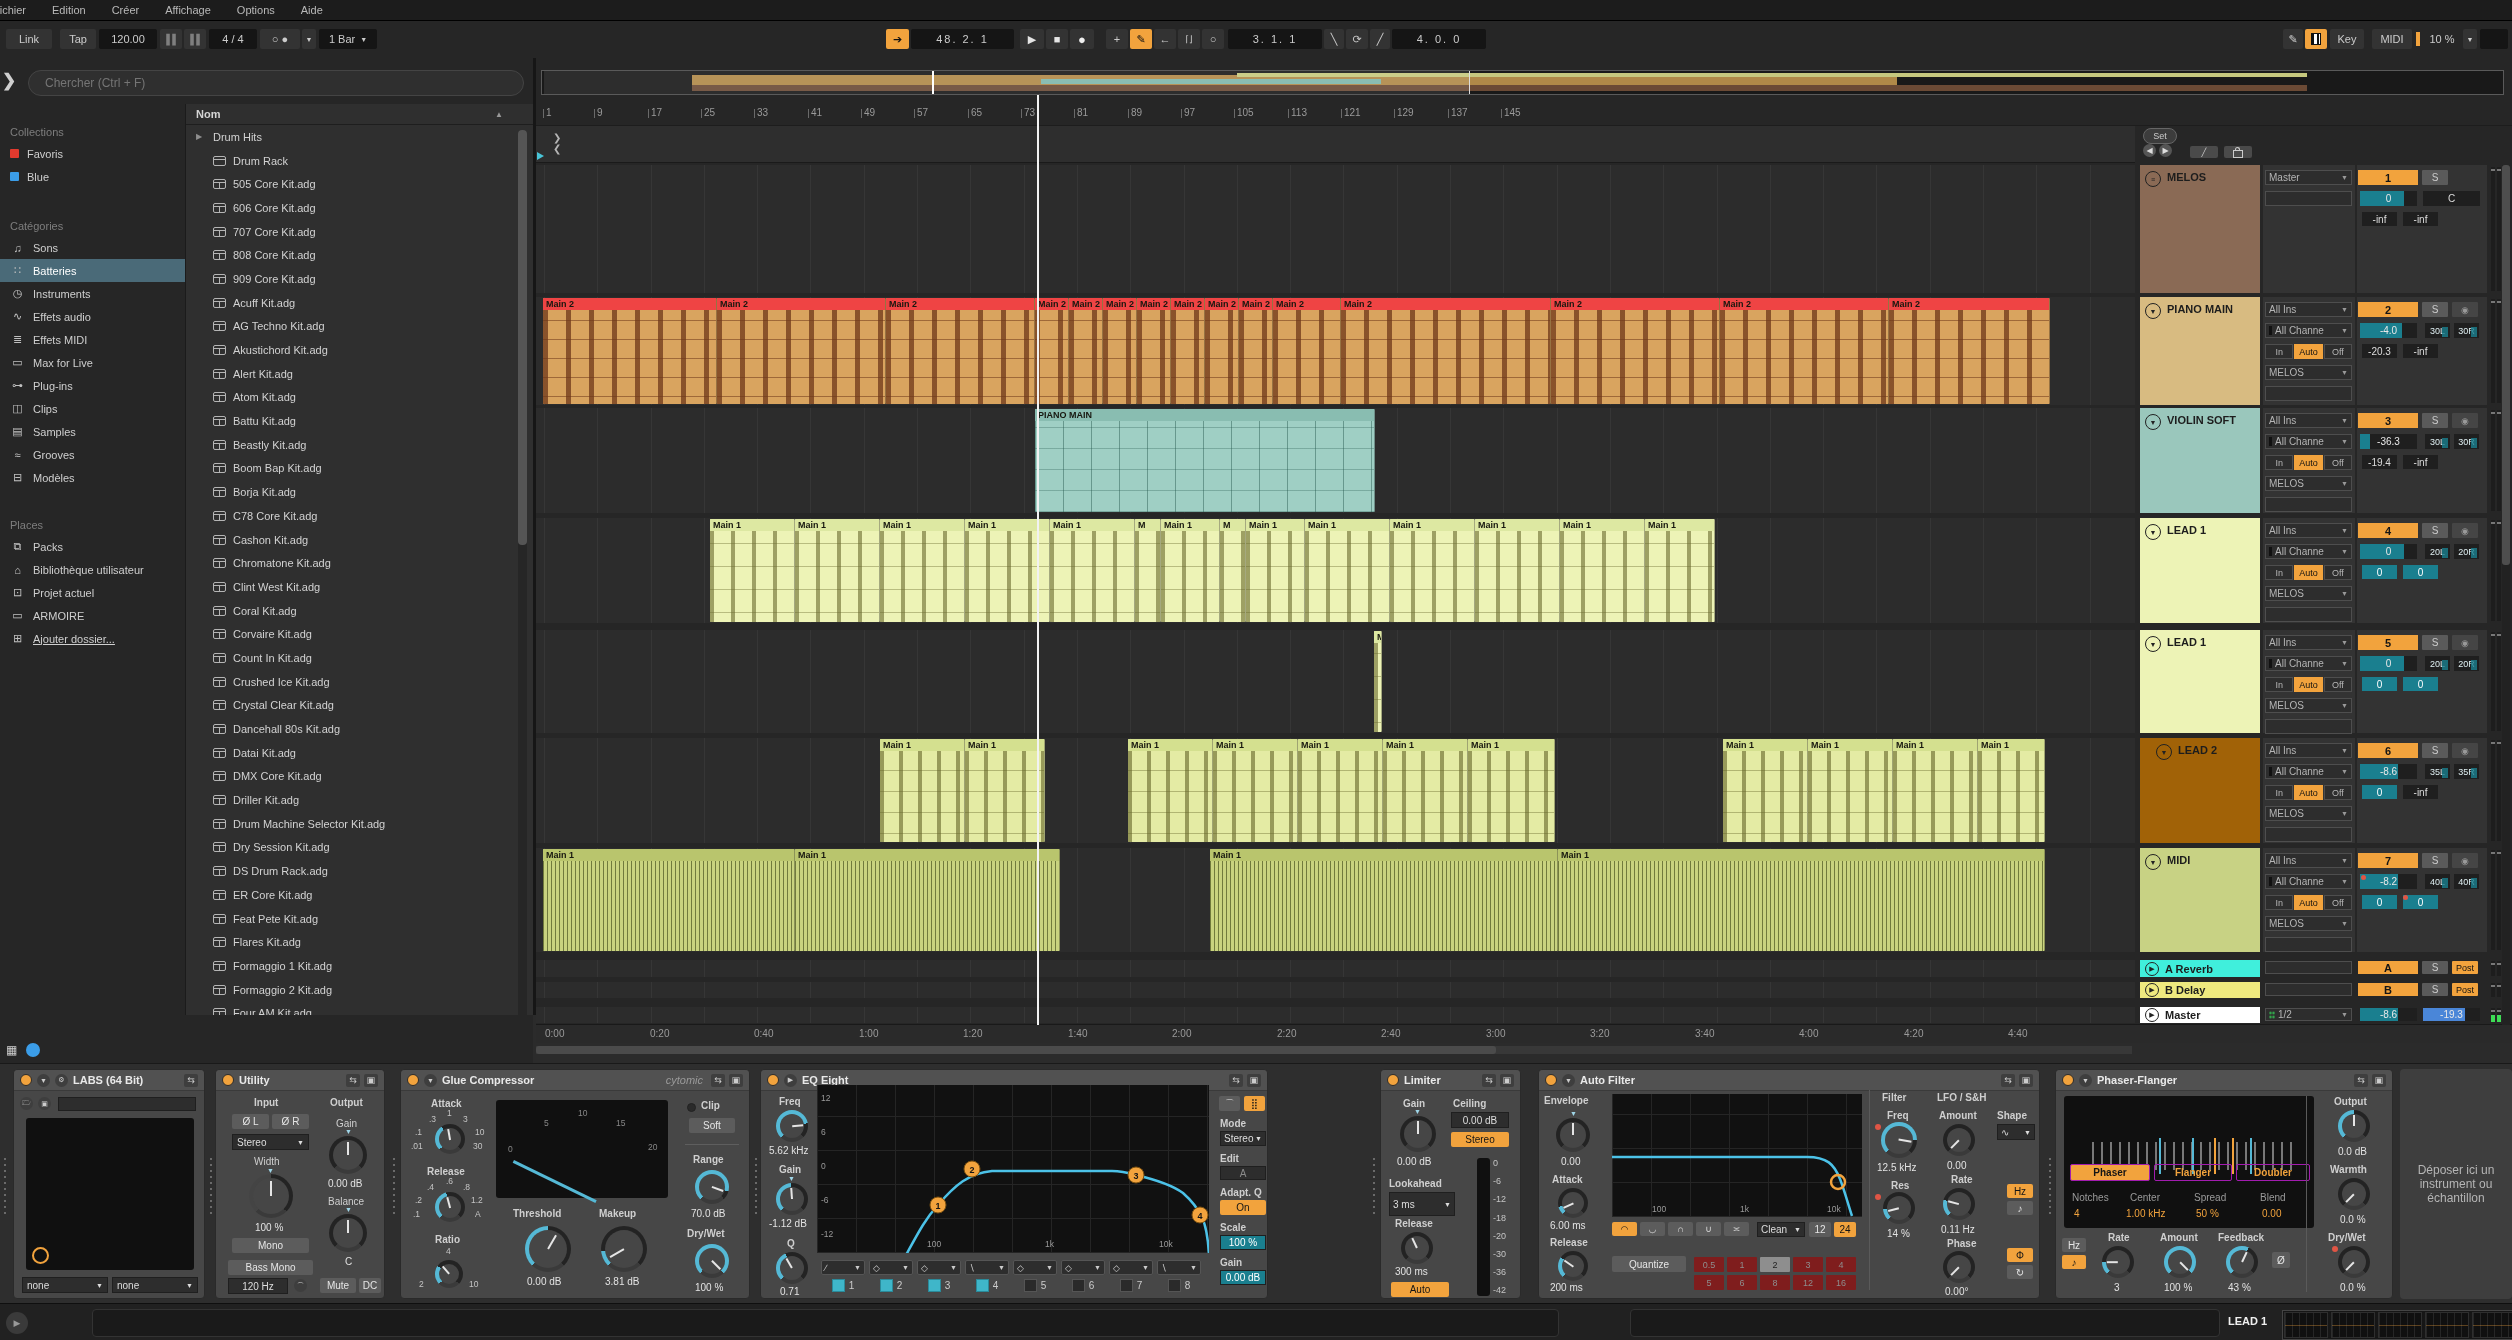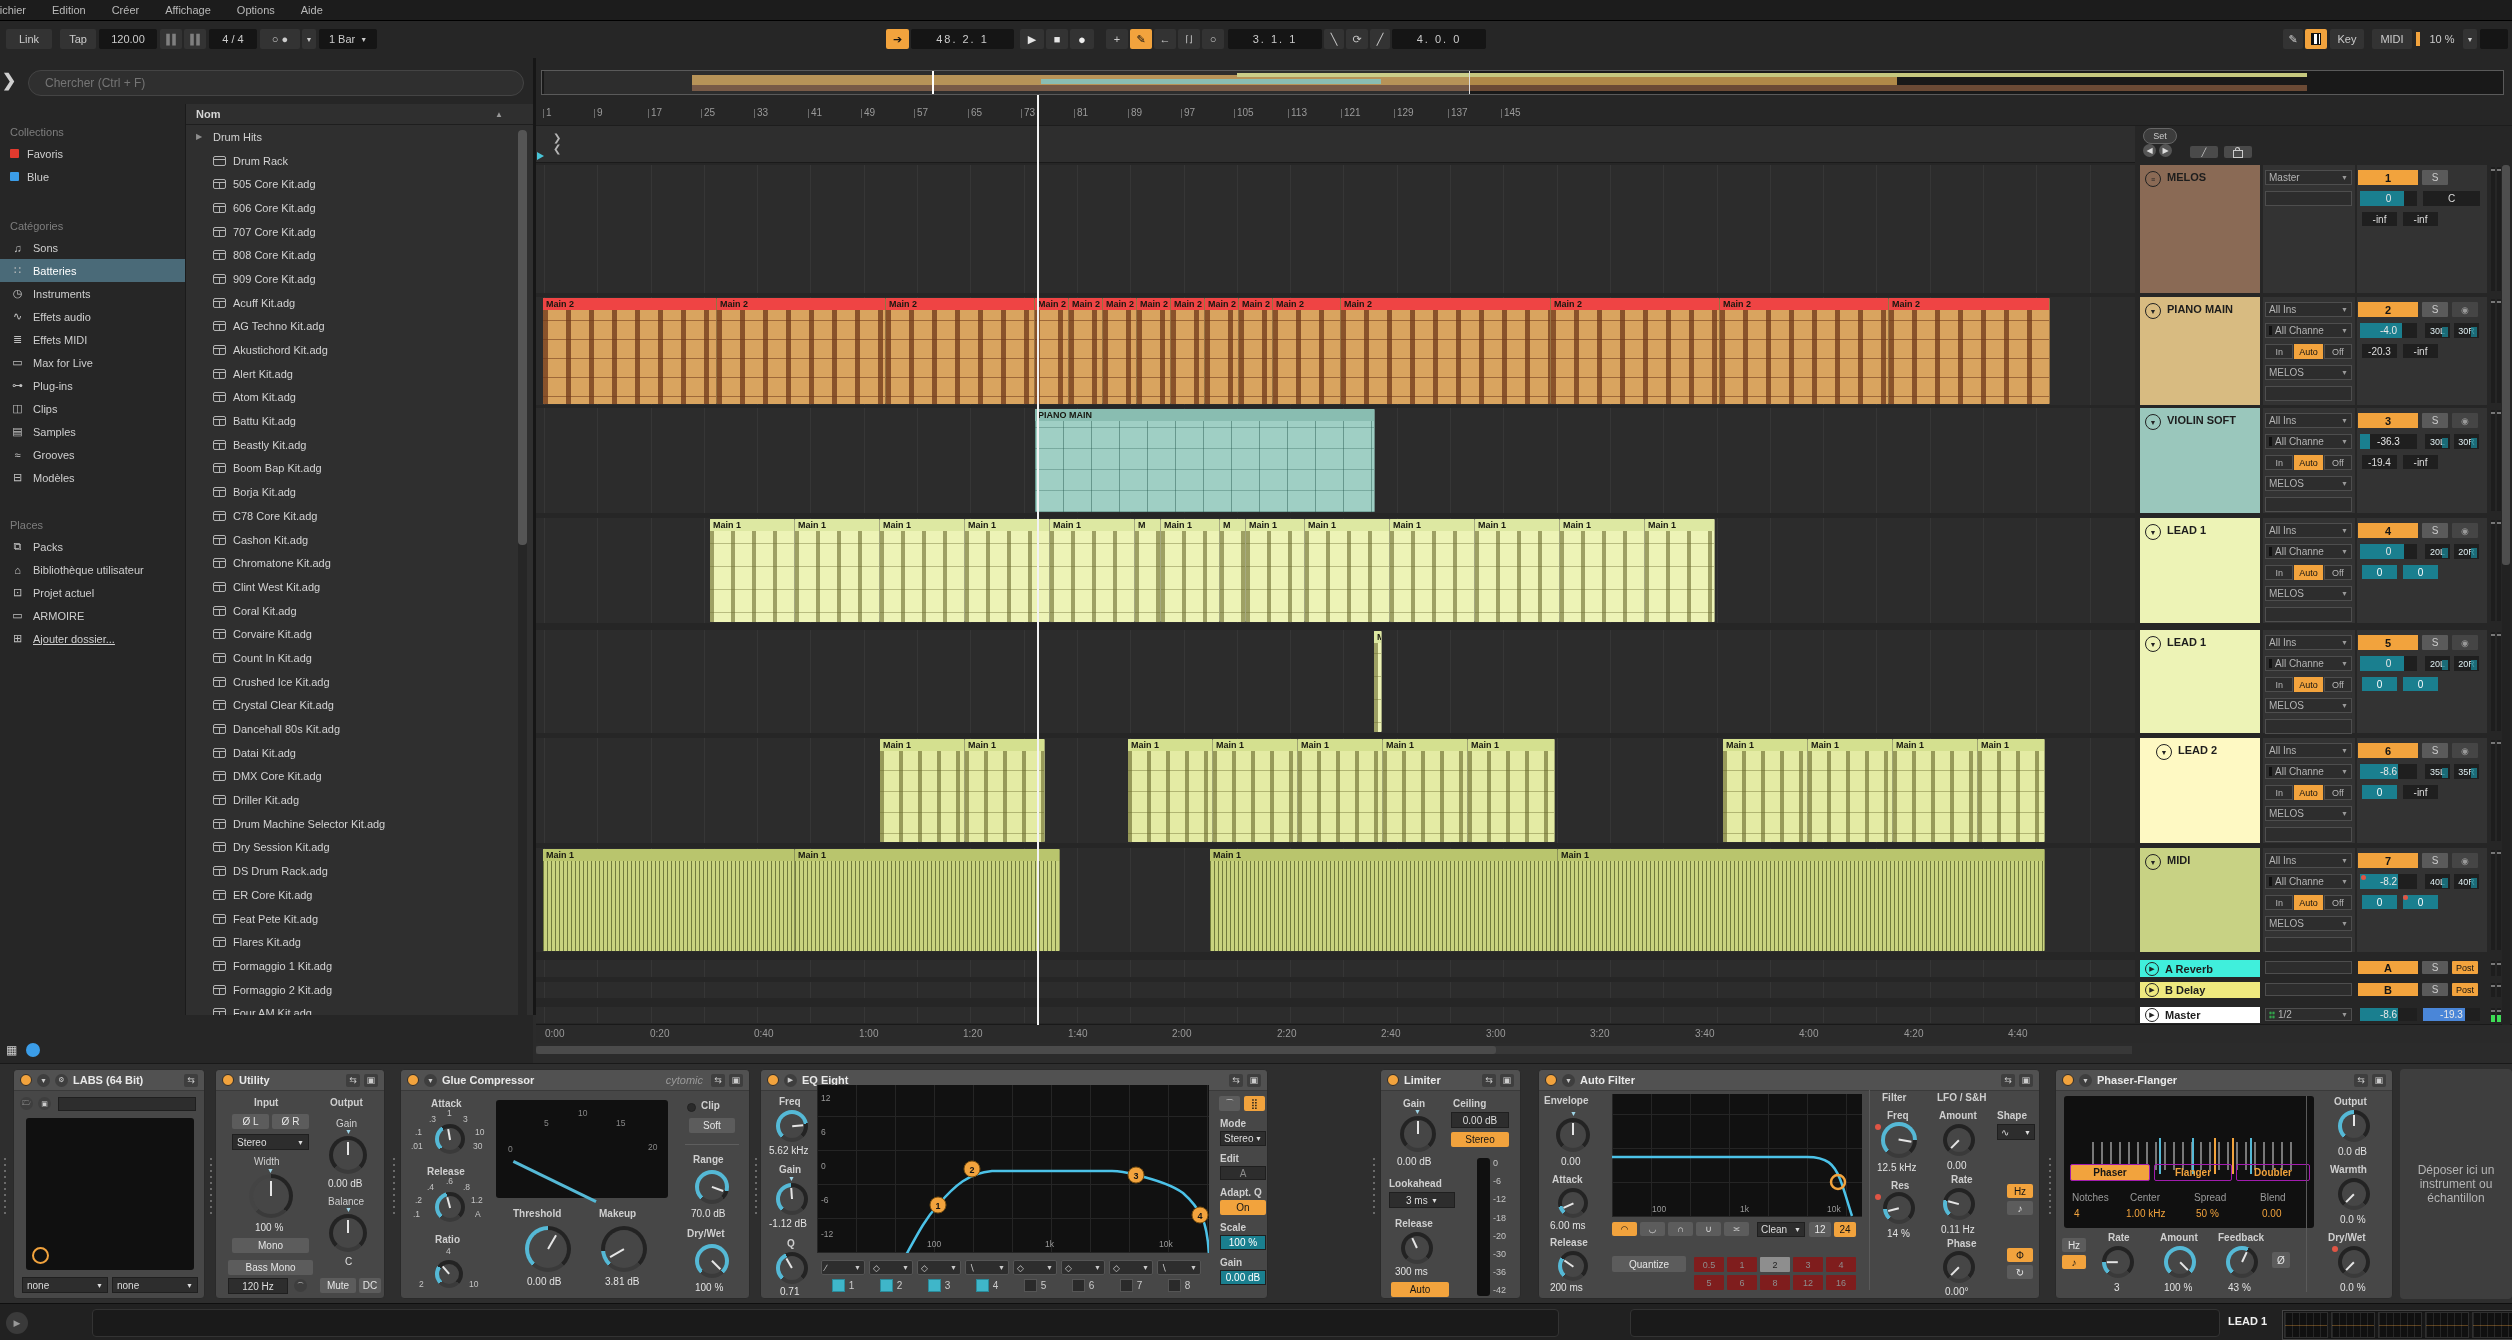--- a/index.html
+++ b/index.html
@@ -1033,21 +1033,21 @@
           <span class="valbox tl" style="top:47px;">0</span>
           <span class="valbox2 tl" style="top:47px;">0</span>
 
         </div>
         <div class="tmeter">
             <span class="mbar"></span>
             <span class="mbar"></span>
           </div>
       </div>
         <div class="thdr" style="top: 680px; height: 105px;">
-        <div class="tname" style="background: #fef9c3; padding-left: 16px;">
+        <div class="tname" style="background: #a16207; padding-left: 16px;">
           <span class="foldcirc">▼</span>
           <span class="tlabelname">LEAD 2</span>
         </div>
         <div class="tio">
           <div class="iobox" style="top:5px;">
               <span>All Ins</span>
               <span class="dd">▼</span>
             </div>
           <div class="iobox" style="top:26px;">
               <span class="kslot"></span>
@@ -1501,21 +1501,21 @@
           </div>
       </div>
       <span class="dlabel" style="left:22px;top:28px;font-weight:bold;">Gain</span>
       <span class="kmark" style="left:33px;top:38px;">▼</span>
       <div class="knob" style="left:19px;top:46px;width:36px;height:36px;--arc:0deg;--rot:0deg;"></div>
       <span class="dval" style="left:16px;top:86px;">0.00 dB</span>
       <span class="dlabel" style="left:72px;top:28px;font-weight:bold;">Ceiling</span>
       <div class="dbox" style="left:70px;top:42px;width:58px;height:16px;">0.00 dB</div>
       <div class="dbtn obtn" style="left:70px;top:62px;width:58px;height:15px;">Stereo</div>
       <span class="dlabel" style="left:8px;top:108px;font-weight:bold;">Lookahead</span>
-      <div class="dbox" style="left:8px;top:122px;width:66px;height:16px;justify-content:space-between;padding:0 16px;">
+      <div class="dbox" style="left:8px;top:122px;width:66px;height:24px;justify-content:space-between;padding:0 3px;">
         <span>3 ms</span>
           <span style="font-size:7px;">▼</span>
         </div>
       <span class="dlabel" style="left:14px;top:148px;font-weight:bold;">Release</span>
       <div class="knob dark" style="left:20px;top:162px;width:32px;height:32px;--rot:-25deg;"></div>
       <span class="dval" style="left:14px;top:196px;">300 ms</span>
       <div class="dbtn obtn" style="left:10px;top:212px;width:58px;height:15px;">Auto</div>
       <div class="screen" style="left:96px;top:88px;width:13px;height:138px;"></div>
       <div class="abs" style="left:112px;top:84px;display:flex;flex-direction:column;line-height:18.2px;font-size:9px;color:#c5c5c5;">
 

